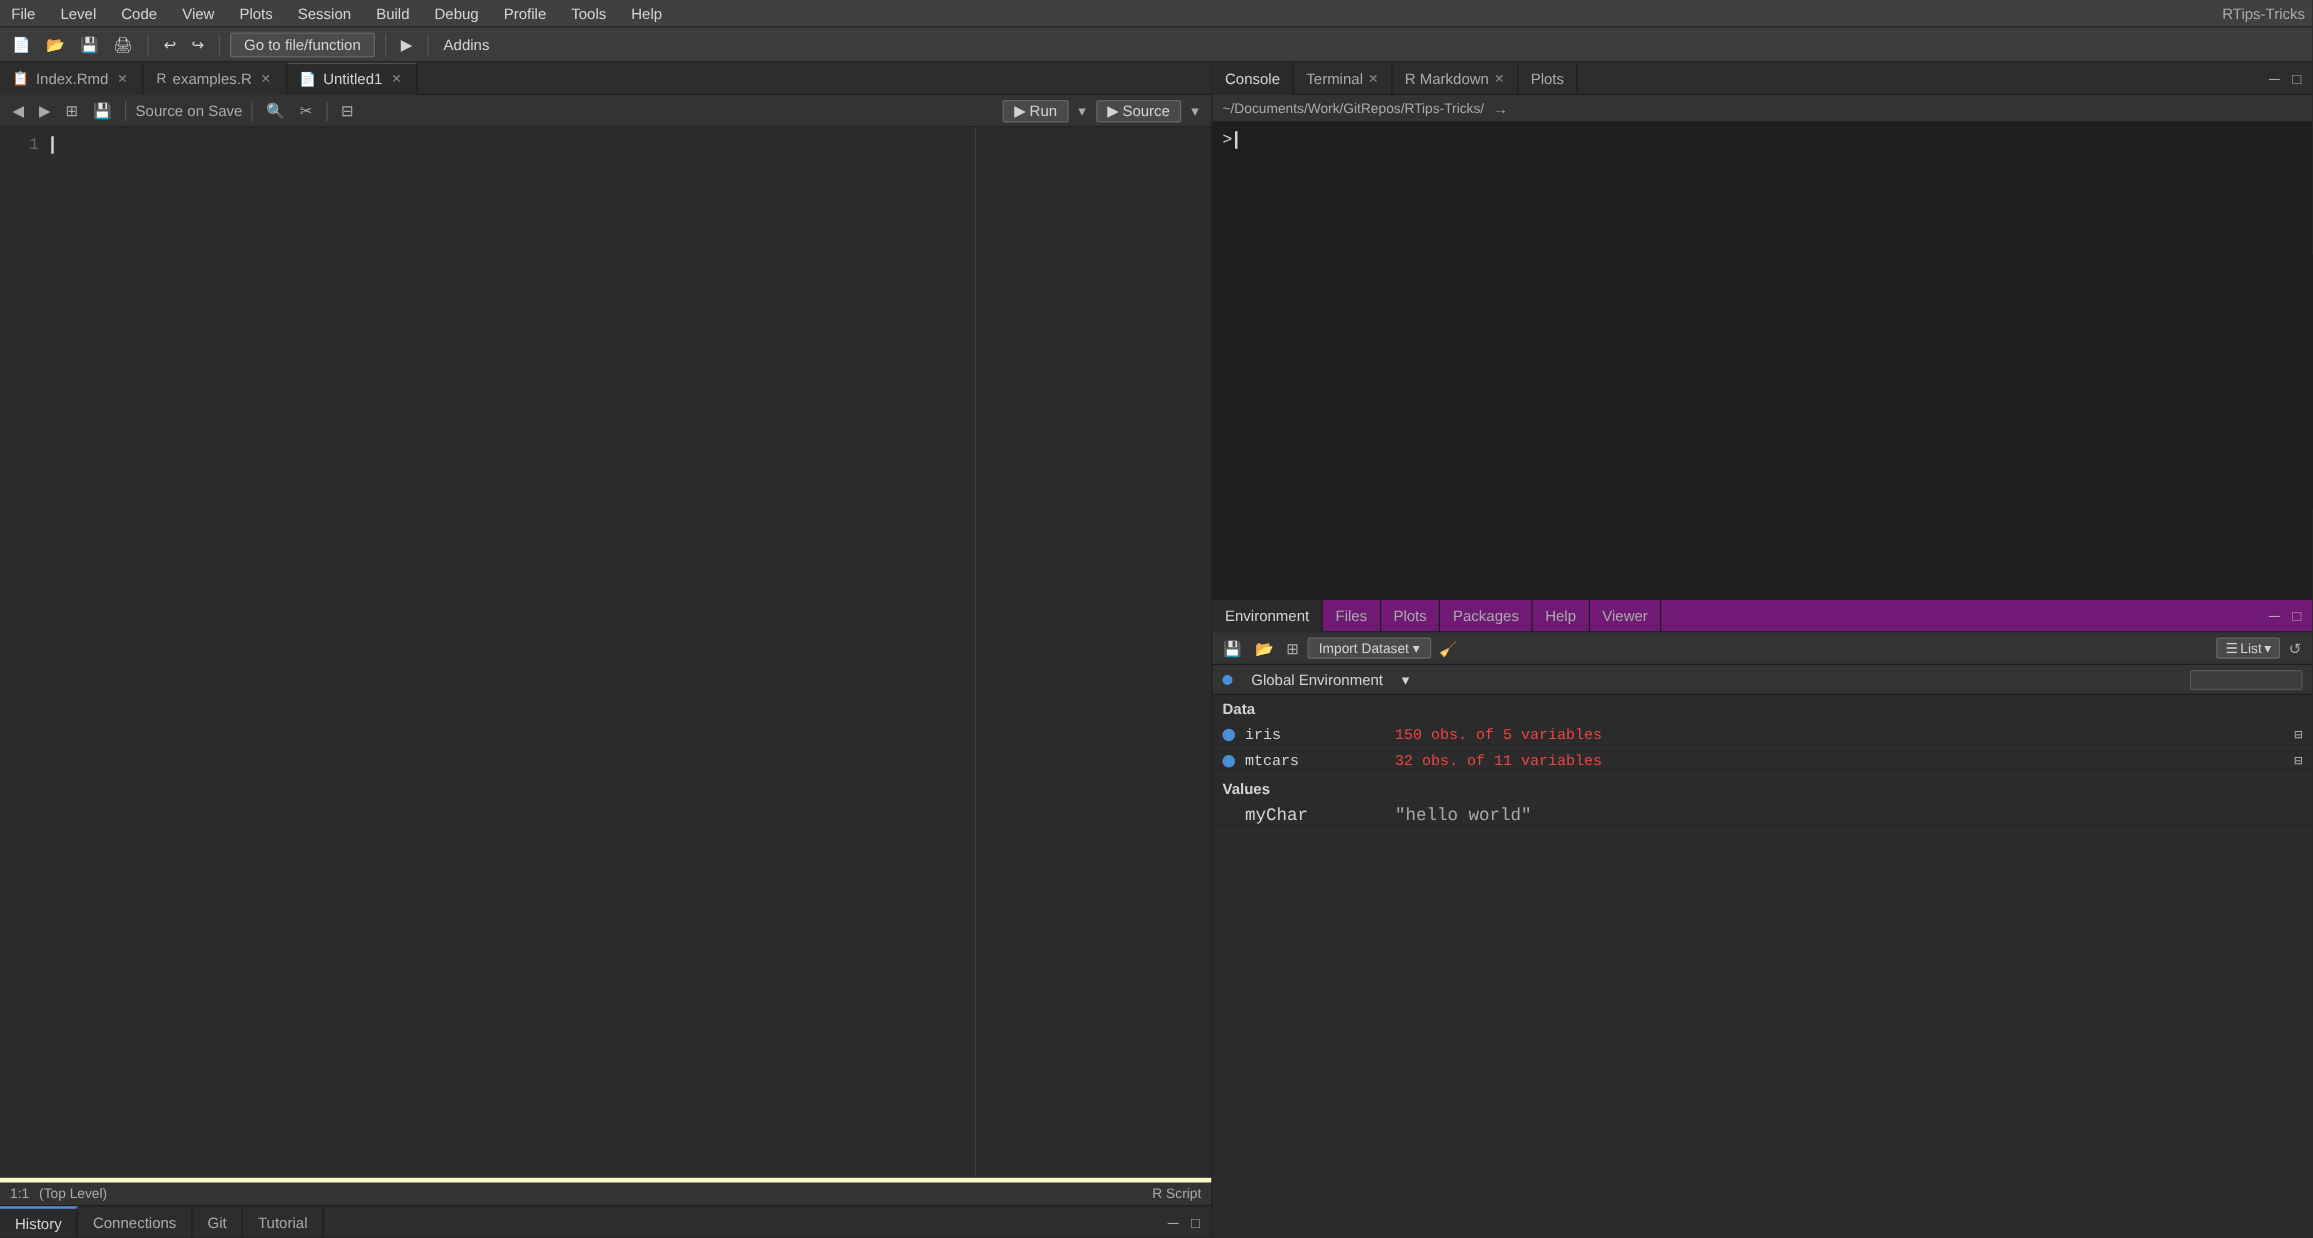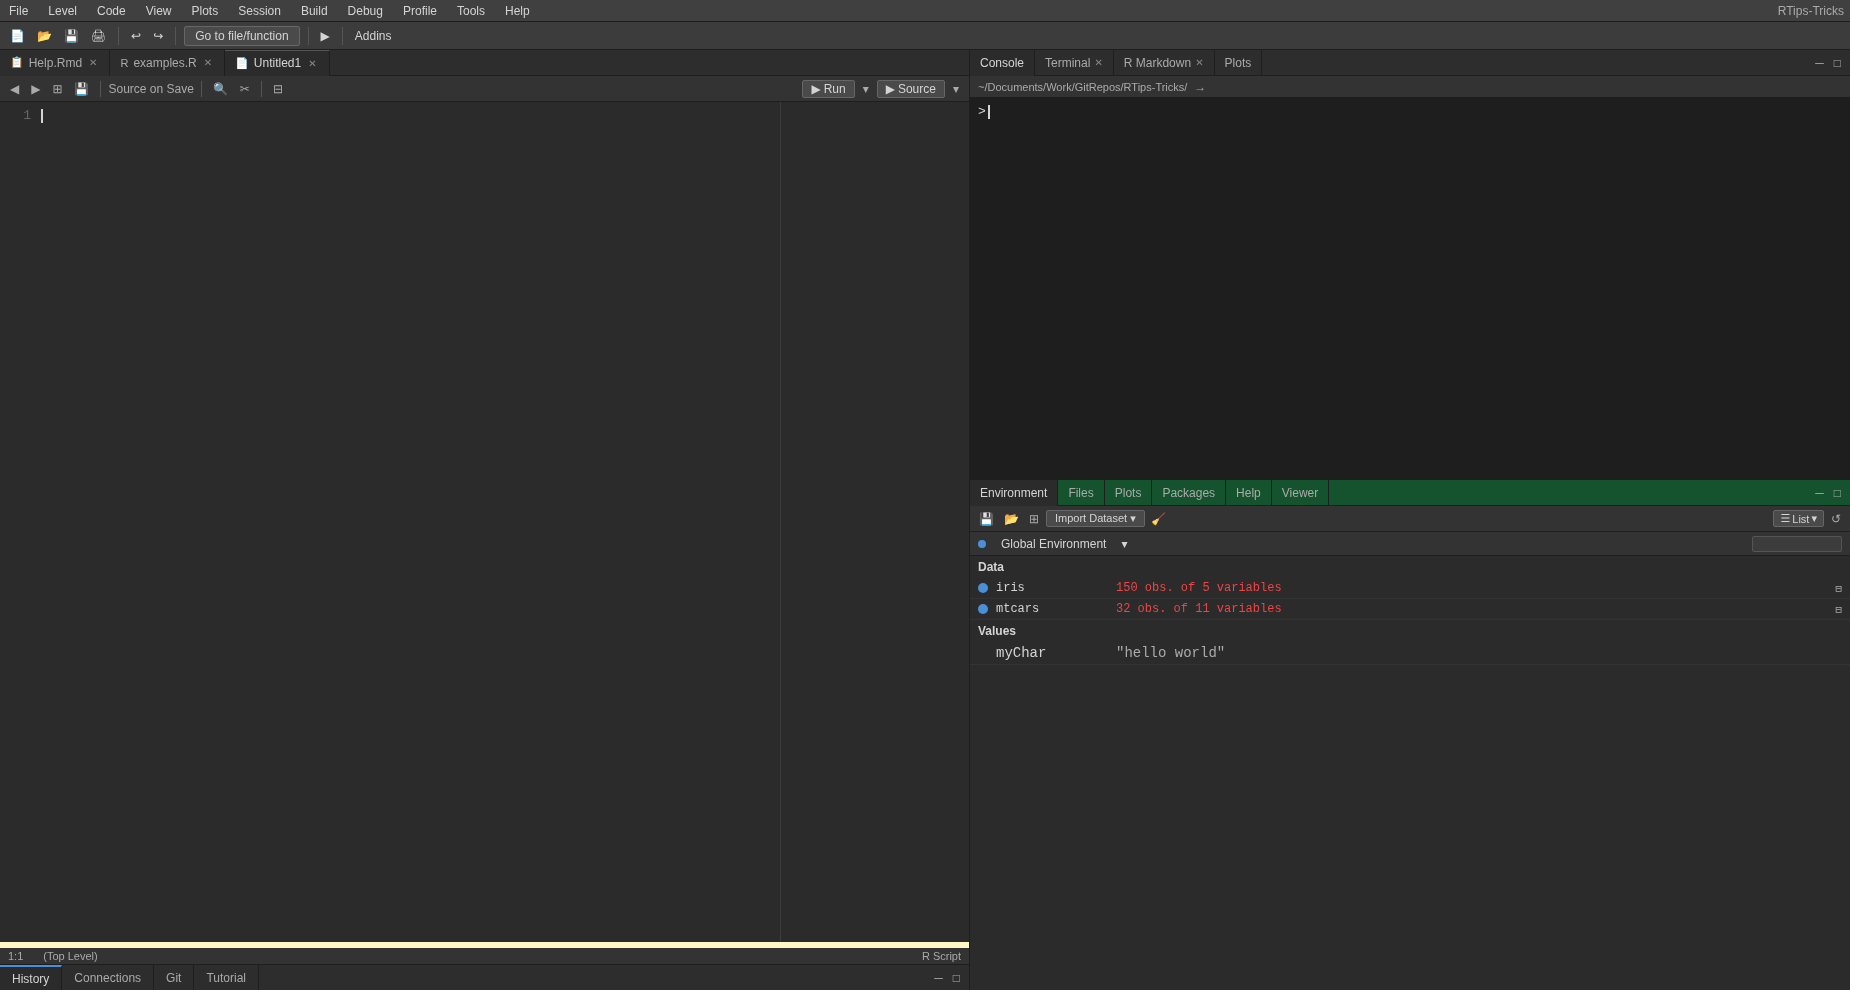--- a/index.html
+++ b/index.html
@@ -215,24 +215,24 @@
     }
     @keyframes blink { 0%, 50% { opacity: 1; } 51%, 100% { opacity: 0; } }
 
     
     .status-bar {
       display: flex;
       align-items: center;
       background: #333;
       height: 22px;
       padding: 0 8px;
-      border-top: 6px solid #fef9c3;
+      border-top: 4px solid #fef9c3;
       font-size: 11px;
       color: #aaa;
-      gap: 20px;
+      gap: 8px;
       flex-shrink: 0;
     }
     .status-bar .pos { color: #aaa; }
     .status-bar .level { color: #aaa; }
     .status-bar .script-type { margin-left: auto; color: #aaa; }
 
     
     .bottom-tab-bar {
       display: flex;
       align-items: center;
@@ -345,21 +345,21 @@
 
     
     .env-panel {
       display: flex;
       flex-direction: column;
       flex: 1;
     }
     .env-tab-bar {
       display: flex;
       align-items: center;
-      background: #14532d;
+      background: #701a75;
       height: 26px;
       border-bottom: 1px solid #1e1e1e;
       flex-shrink: 0;
     }
     .etab {
       padding: 0 10px;
       height: 26px;
       display: flex;
       align-items: center;
       font-size: 12px;
@@ -505,21 +505,21 @@
   <button class="addins-btn">Addins</button>
 </div>
 
 <div class="main-layout">
 
   <div class="editor-panel">
 
     <div class="tab-bar">
       <div class="tab">
         <span class="tab-icon">📋</span>
-        <span>Help.Rmd</span>
+        <span>Index.Rmd</span>
         <span class="tab-close">✕</span>
       </div>
       <div class="tab">
         <span class="tab-icon">R</span>
         <span>examples.R</span>
         <span class="tab-close">✕</span>
       </div>
       <div class="tab active">
         <span class="tab-icon">📄</span>
         <span>Untitled1</span>

